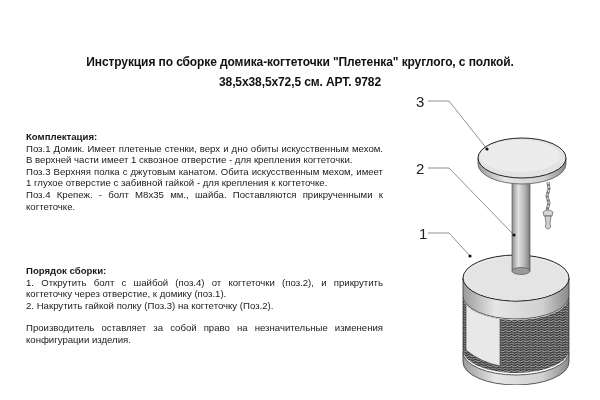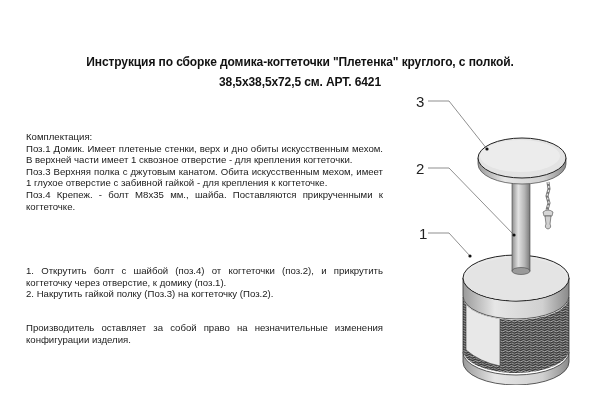--- a/index.html
+++ b/index.html
@@ -12,46 +12,47 @@
       position: absolute; left: 0; top: 52px; width: 600px;
       text-align: center; font-weight: bold; font-size: 12px; line-height: 20px;
       letter-spacing: -0.1px;
     }
     .title div { white-space: nowrap; }
     .text-block {
       position: absolute; left: 26px; width: 357px;
       font-size: 9.6px; line-height: 11.6px; color: #1a1a1a;
     }
     .text-block p { margin: 0; text-align: justify; text-align-last: left; }
-    .heading { font-weight: normal; }
+    .heading { font-weight: bold; }
     .pos-label { font-weight: normal; }
     #components { top: 131px; }
     #assembly { top: 265px; }
     #disclaimer { top: 322px; }
     .illustration { position: absolute; left: 400px; top: 85px; width: 200px; height: 300px; }
     .callout {
       position: absolute; font-size: 15px; line-height: 15px; color: #222;
     }
   </style>
 </head>
 <body>
 
 <div class="title">
   <div>Инструкция по сборке домика-когтеточки "Плетенка" круглого, с полкой.</div>
-  <div>38,5x38,5x72,5 см.  АРТ. 6421</div>
+  <div>38,5x38,5x72,5 см.  АРТ. 9782</div>
 </div>
 
 <div class="text-block" id="components">
   <p class="heading">Комплектация:</p>
   <p><span class="pos-label">Поз.1</span><span> Домик. Имеет плетеные стенки, верх и дно обиты искусственным мехом. В верхней части имеет 1 сквозное отверстие - для крепления когтеточки.</span></p>
   <p><span class="pos-label">Поз.3</span><span> Верхняя полка с джутовым канатом. Обита искусственным мехом, имеет 1 глухое отверстие с забивной гайкой - для крепления к когтеточке.</span></p>
   <p><span class="pos-label">Поз.4</span><span> Крепеж. - болт М8x35 мм., шайба. Поставляются прикрученными к когтеточке.</span></p>
 </div>
 
 <div class="text-block" id="assembly">
+  <p class="heading">Порядок сборки:</p>
   <p><span class="pos-label">1.</span><span> Открутить болт с шайбой (поз.4) от когтеточки (поз.2), и прикрутить когтеточку через отверстие, к домику (поз.1).</span></p>
   <p><span class="pos-label">2.</span><span> Накрутить гайкой полку (Поз.3) на когтеточку (Поз.2).</span></p>
 </div>
 
 <div class="text-block" id="disclaimer">
   <p>Производитель оставляет за собой право на незначительные изменения конфигурации изделия.</p>
 </div>
 
 <div class="illustration">
   <svg width="200" height="300" viewBox="400 85 200 300">

